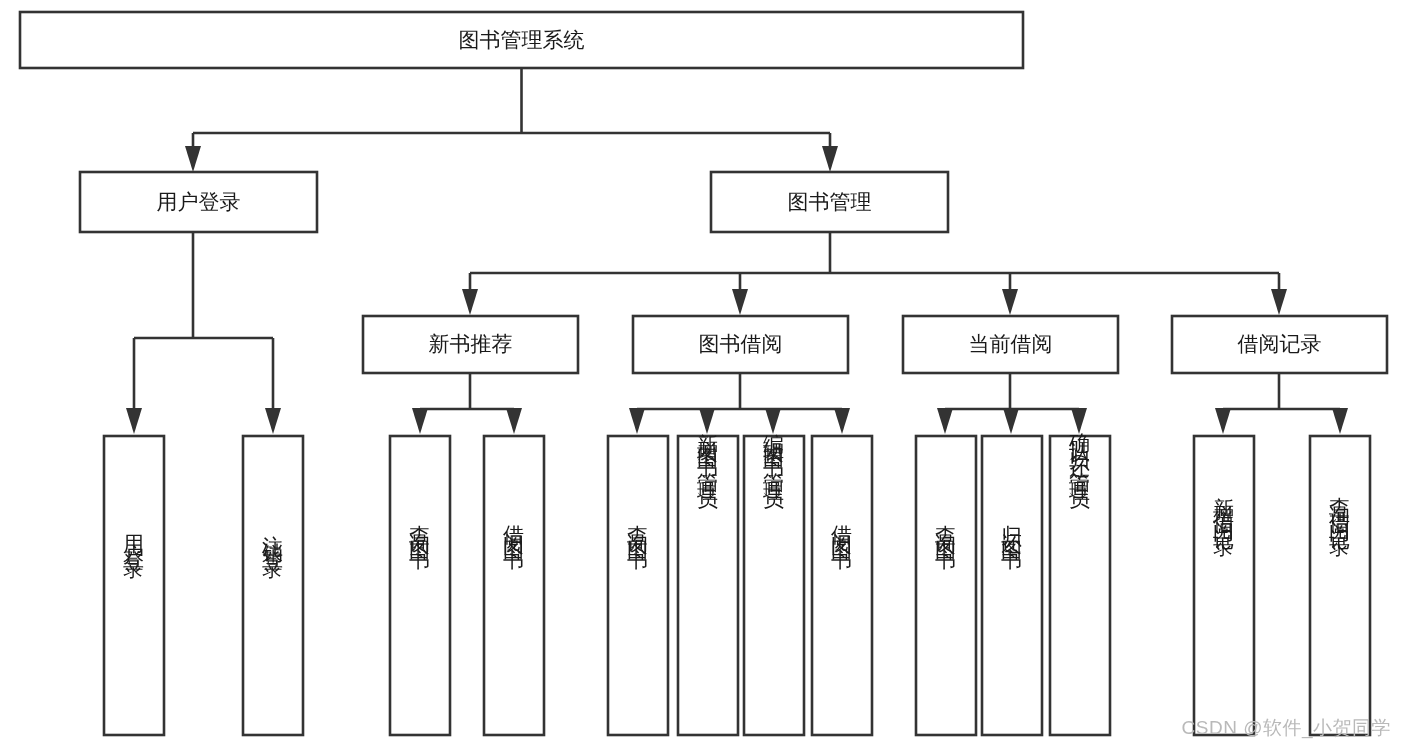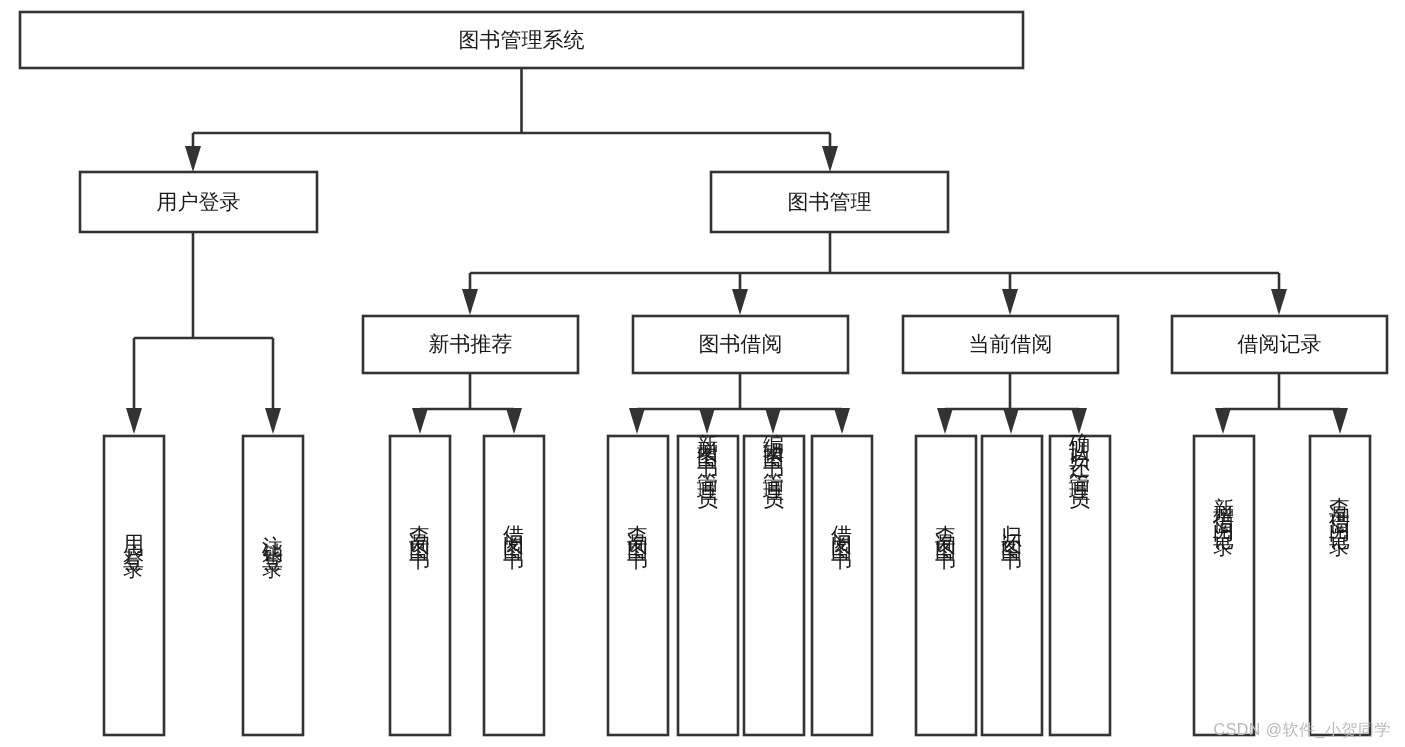--- a/index.html
+++ b/index.html
@@ -51,21 +51,21 @@
     fill: #1a1a1a;
     font-family: "Liberation Sans", "DejaVu Sans", sans-serif;
     font-size: 21px;
     text-anchor: middle;
   }
   .watermark {
     position: absolute;
     right: 14px;
     bottom: 6px;
     font-family: "Liberation Sans", "DejaVu Sans", sans-serif;
-    font-size: 16px;
+    font-size: 19px;
     color: #b9b9b9;
     letter-spacing: 0.5px;
     white-space: nowrap;
     pointer-events: none;
   }
 </style>
 </head>
 <body>
 
 <div id="diagram-root">

